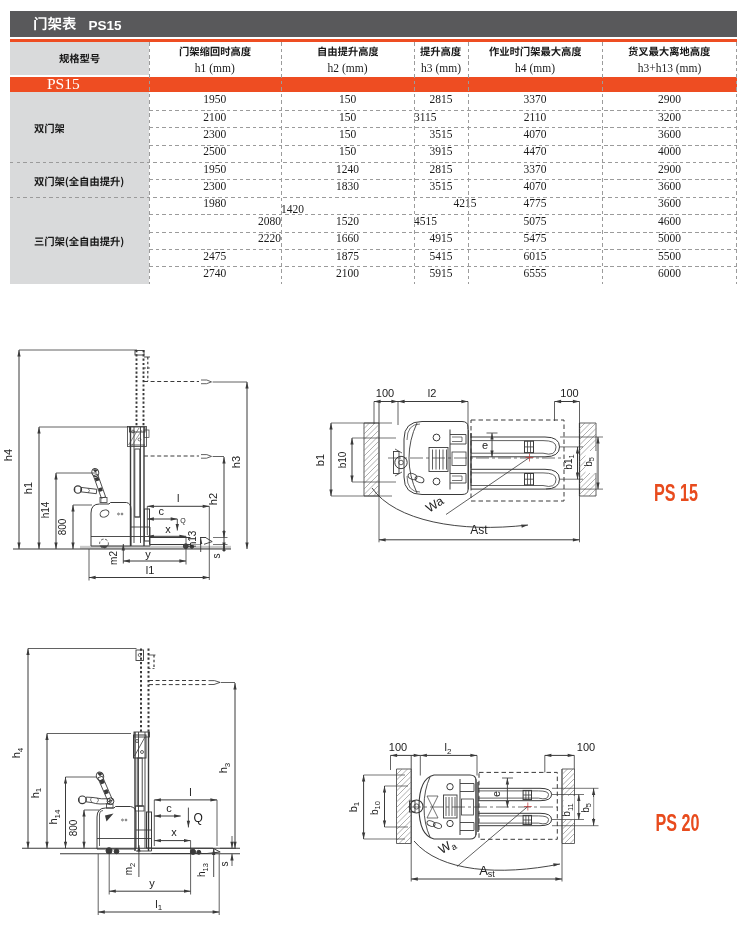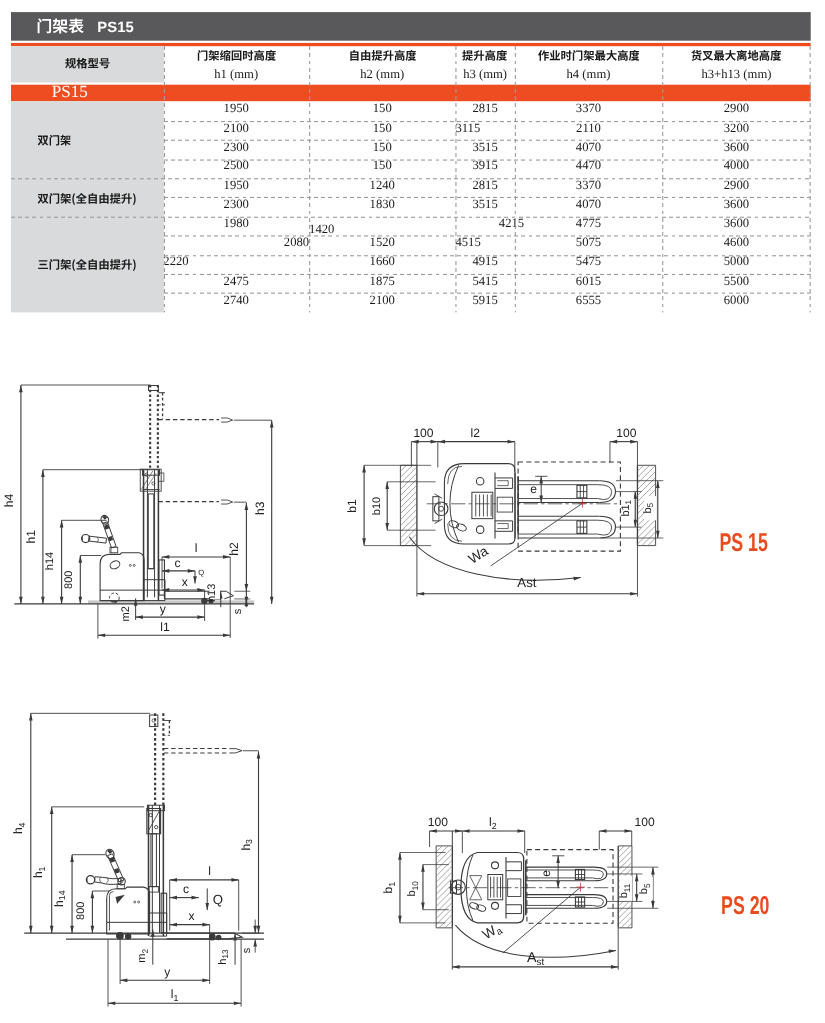--- a/index.html
+++ b/index.html
@@ -153,21 +153,21 @@
 <div style="position:absolute;left:148.5px;top:197.45px;width:132.5px;text-align:center;font:11.5px 'Liberation Serif',serif;color:#1a1a1a">1980</div>
 <div style="position:absolute;left:281px;top:203px;width:133px;text-align:left;font:11.5px 'Liberation Serif',serif;color:#1a1a1a">1420</div>
 <div style="position:absolute;left:438px;top:197.45px;width:54px;text-align:center;font:11.5px 'Liberation Serif',serif;color:#1a1a1a">4215</div>
 <div style="position:absolute;left:468px;top:197.45px;width:134px;text-align:center;font:11.5px 'Liberation Serif',serif;color:#1a1a1a">4775</div>
 <div style="position:absolute;left:602px;top:197.45px;width:135px;text-align:center;font:11.5px 'Liberation Serif',serif;color:#1a1a1a">3600</div>
 <div style="position:absolute;left:148.5px;top:214.8px;width:132.5px;text-align:right;font:11.5px 'Liberation Serif',serif;color:#1a1a1a">2080</div>
 <div style="position:absolute;left:281px;top:214.8px;width:133px;text-align:center;font:11.5px 'Liberation Serif',serif;color:#1a1a1a">1520</div>
 <div style="position:absolute;left:414px;top:214.8px;width:54px;text-align:left;font:11.5px 'Liberation Serif',serif;color:#1a1a1a">4515</div>
 <div style="position:absolute;left:468px;top:214.8px;width:134px;text-align:center;font:11.5px 'Liberation Serif',serif;color:#1a1a1a">5075</div>
 <div style="position:absolute;left:602px;top:214.8px;width:135px;text-align:center;font:11.5px 'Liberation Serif',serif;color:#1a1a1a">4600</div>
-<div style="position:absolute;left:148.5px;top:232.15px;width:132.5px;text-align:left;font:11.5px 'Liberation Serif',serif;color:#1a1a1a">2220</div>
+<div style="position:absolute;left:148.5px;top:232.15px;width:132.5px;text-align:right;font:11.5px 'Liberation Serif',serif;color:#1a1a1a">2220</div>
 <div style="position:absolute;left:281px;top:232.15px;width:133px;text-align:center;font:11.5px 'Liberation Serif',serif;color:#1a1a1a">1660</div>
 <div style="position:absolute;left:414px;top:232.15px;width:54px;text-align:center;font:11.5px 'Liberation Serif',serif;color:#1a1a1a">4915</div>
 <div style="position:absolute;left:468px;top:232.15px;width:134px;text-align:center;font:11.5px 'Liberation Serif',serif;color:#1a1a1a">5475</div>
 <div style="position:absolute;left:602px;top:232.15px;width:135px;text-align:center;font:11.5px 'Liberation Serif',serif;color:#1a1a1a">5000</div>
 <div style="position:absolute;left:148.5px;top:249.5px;width:132.5px;text-align:center;font:11.5px 'Liberation Serif',serif;color:#1a1a1a">2475</div>
 <div style="position:absolute;left:281px;top:249.5px;width:133px;text-align:center;font:11.5px 'Liberation Serif',serif;color:#1a1a1a">1875</div>
 <div style="position:absolute;left:414px;top:249.5px;width:54px;text-align:center;font:11.5px 'Liberation Serif',serif;color:#1a1a1a">5415</div>
 <div style="position:absolute;left:468px;top:249.5px;width:134px;text-align:center;font:11.5px 'Liberation Serif',serif;color:#1a1a1a">6015</div>
 <div style="position:absolute;left:602px;top:249.5px;width:135px;text-align:center;font:11.5px 'Liberation Serif',serif;color:#1a1a1a">5500</div>
 <div style="position:absolute;left:148.5px;top:266.85px;width:132.5px;text-align:center;font:11.5px 'Liberation Serif',serif;color:#1a1a1a">2740</div>

